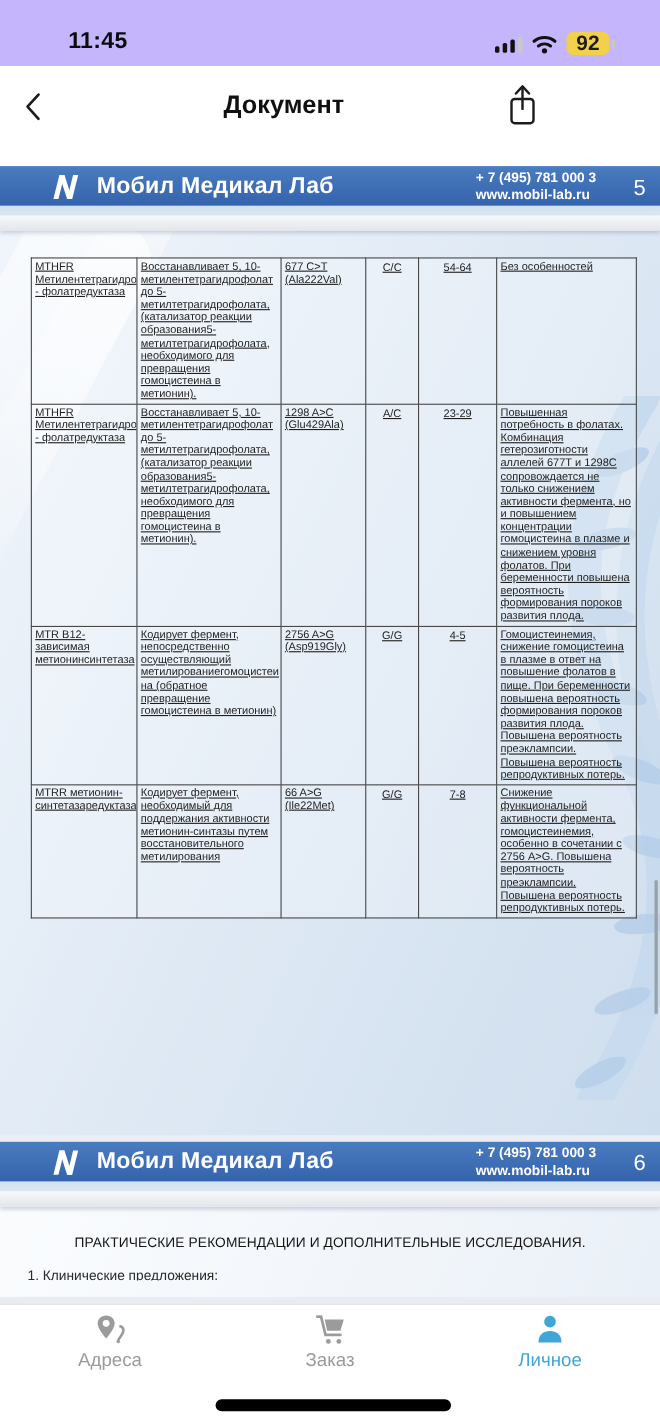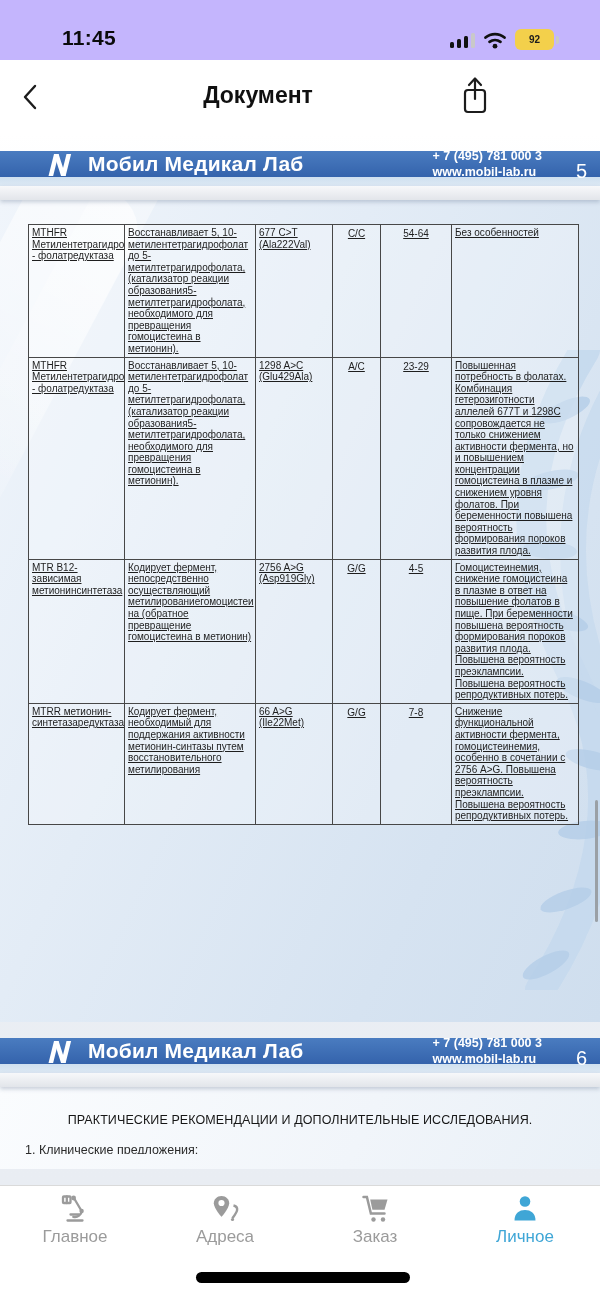--- a/index.html
+++ b/index.html
@@ -11,37 +11,37 @@
 
   
   .status-bar { position:absolute; top:0; left:0; width:600px; height:60px; background:#c4b5fd; }
   .sb-time { position:absolute; left:62px; top:26px; font-size:21px; font-weight:700; color:#0b0b0b; letter-spacing:.3px; }
   .sb-right { position:absolute; right:46px; top:29px; display:flex; align-items:center; gap:8px; }
   .cell-bars { display:flex; align-items:flex-end; gap:2.5px; height:16px; }
   .cell-bars i { display:block; width:4.5px; border-radius:1.5px; background:#111; }
   .cell-bars i:nth-child(1){height:6px;} .cell-bars i:nth-child(2){height:9px;}
   .cell-bars i:nth-child(3){height:12px;} .cell-bars i:nth-child(4){height:15px; background:#c9c9c9;}
   .battery { position:relative; width:39px; height:21px; border-radius:6px; background:#f3d04b;
-    display:flex; align-items:center; justify-content:center; font-size:10px; font-weight:700; color:#1d1d1d; }
+    display:flex; align-items:center; justify-content:center; font-size:19px; font-weight:700; color:#1d1d1d; }
   .battery:after { content:""; position:absolute; right:-5px; top:6.5px; width:3px; height:8px; background:#c9c9c9; border-radius:0 2px 2px 0; }
 
   
   .navbar { position:absolute; top:60px; left:0; width:516px; height:73px; background:#fff; }
   .nav-title { position:absolute; left:0; right:0; top:22px; text-align:center; font-size:23px; font-weight:700; color:#101010; }
   .back-btn { position:absolute; left:14px; top:18px; width:34px; height:38px; cursor:pointer; }
   .share-btn { position:absolute; right:24px; top:14px; width:34px; height:44px; cursor:pointer; }
 
   
   .doc-viewport { position:absolute; top:133px; left:0; width:600px; height:1052px; overflow:hidden;
     background:linear-gradient(#ffffff,#eef1f5 30%,#e9edf3); }
   .page { position:absolute; left:0; width:600px; }
   .page5 { top:18px; height:887px; }
   .page6 { top:905px; height:147px; }
 
-  .band { position:relative; height:26px; background:linear-gradient(#4a7cc0,#3463ac);
+  .band { position:relative; height:36px; background:linear-gradient(#4a7cc0,#3463ac);
     display:flex; align-items:center; }
   .band-logo { margin-left:42px; flex:none; }
   .band-brand { margin-left:12px; color:#fff; font-size:21px; font-weight:700; letter-spacing:.2px; white-space:nowrap; }
   .band-contact { margin-left:auto; margin-right:58px; color:#fff; font-size:12.5px; font-weight:700; line-height:1.3; text-align:left; white-space:nowrap; }
   .band-page-num { position:absolute; right:13px; top:9px; color:#fff; font-size:20px; font-weight:400; }
   .band-strip { height:9px; background:linear-gradient(#cfe0f0,#dde9f4); }
   .page-edge { height:14px; background:linear-gradient(#f7f8fa,#e2e5ea); box-shadow:0 2px 4px rgba(80,100,130,.30); position:relative; z-index:2; }
 
   .p5-content { position:relative; height:822px; overflow:hidden;
     background:linear-gradient(115deg,#f0f5fb 0%,#e3ecf6 38%,#d6e3f1 75%,#cfdeee 100%); }
@@ -226,35 +226,20 @@
     <div class="p6-content">
       <div class="p6-heading">ПРАКТИЧЕСКИЕ РЕКОМЕНДАЦИИ И ДОПОЛНИТЕЛЬНЫЕ ИССЛЕДОВАНИЯ.</div>
       <div class="p6-clipped">1. Клинические предложения:</div>
     </div>
   </div>
 
   <div class="scroll-thumb"></div>
 </div>
 
 <div class="tab-bar">
-  <div class="tab-item">
-    <svg width="32" height="32" viewBox="0 0 32 32">
-      <g stroke="#9b9b9b" stroke-width="2.3" fill="none" stroke-linecap="round">
-        <rect x="4" y="3.5" width="7.5" height="6.5" rx="0.8"></rect>
-        <path d="M7.8 3.5 v6.5"></path>
-        <path d="M15.5 6 l6.5 11"></path>
-        <path d="M22.8 17.5 a6.8 6.8 0 0 1 -8.5 6.3"></path>
-        <path d="M11.5 21.5 h8.5"></path>
-        <path d="M8.5 27.5 h15"></path>
-      </g>
-      <circle cx="14.6" cy="5" r="2.4" fill="#9b9b9b"></circle>
-      <circle cx="22.6" cy="18" r="2.2" fill="#9b9b9b"></circle>
-    </svg>
-    <span class="tab-label">Главное</span>
-  </div>
 
   <div class="tab-item">
     <svg width="32" height="32" viewBox="0 0 32 32">
       <path fill="#9b9b9b" d="M12.5 3 C8 3 4.8 6.3 4.8 10.2 c0 5.2 7.7 13.6 7.7 13.6 s7.7-8.4 7.7-13.6 C20.2 6.3 17 3 12.5 3 z"></path>
       <circle cx="12.5" cy="10" r="3.1" fill="#ffffff"></circle>
       <path fill="none" stroke="#9b9b9b" stroke-width="2.4" d="M24.5 12.5 c2.8 .6 3.9 2.6 3.6 4.6 c-.4 2.6 -3.3 6.2 -4.8 8.2"></path>
       <circle cx="23.5" cy="26.5" r="1.6" fill="#9b9b9b"></circle>
     </svg>
     <span class="tab-label">Адреса</span>
   </div>

